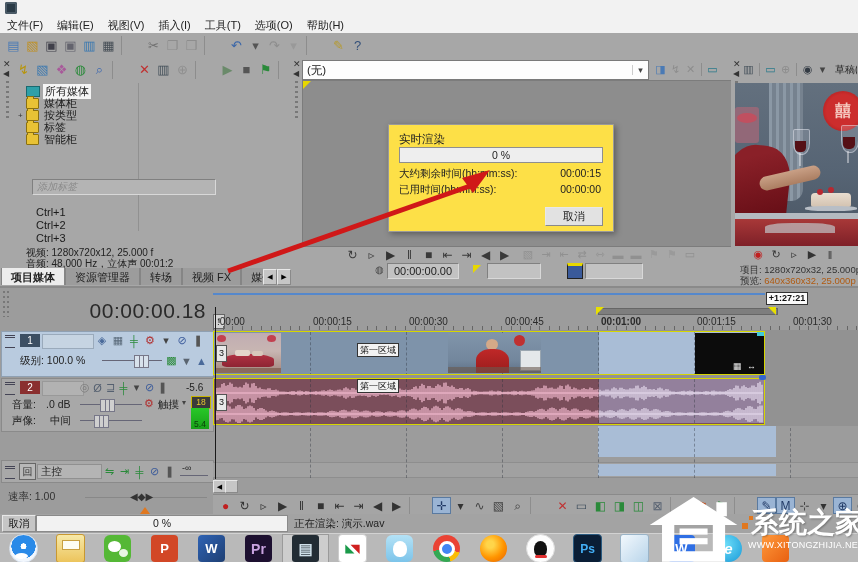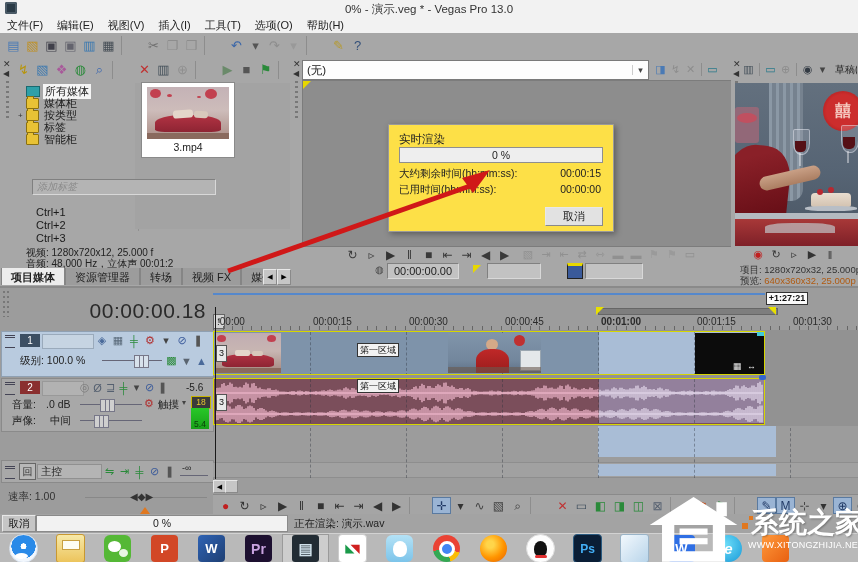--- a/index.html
+++ b/index.html
@@ -50,21 +50,20 @@
 [data-k="wps"]{background:#2f6fe4;color:#fff;border-radius:4px}
 [data-k="edge"]{border-radius:50%;background:radial-gradient(circle at 40% 35%,#6adcf8,#1a9ad8);color:#fff;font-style:italic;font-size:15px}
 [data-k="misc"]{background:linear-gradient(135deg,#ff9a3c,#e86010);border-radius:4px}
 .wm{color:#fff;pointer-events:none}
 </style>
 </head>
 <body>
 
 <div class="a" data-name="title-bar" style="left:0;top:0;width:858px;height:17px;background:#f2f2f2;border-bottom:1px solid #d9d9d9">
  <div class="a" data-name="app-icon" style="left:5px;top:2px;width:12px;height:12px;background:#2a3a46;border-radius:2px;box-shadow:inset 0 0 0 2px #4a5a66"></div>
- <div class="a" data-name="window-title" style="left:0;right:0;top:2px;text-align:center;font-size:11.5px;color:#333">0% - 演示.veg * - Vegas Pro 13.0</div>
 </div>
 
 <div class="a row" data-name="menu-bar" style="left:0;top:17px;width:858px;height:16px;background:#f2f2f2;border-bottom:1px solid #c9c9c9">
 
 <div class="menu-item" data-name="menu-item" style="padding:0 7px;font-size:11px;color:#222">文件(F)</div>
     <div class="menu-item" data-name="menu-item" style="padding:0 7px;font-size:11px;color:#222">编辑(E)</div>
     <div class="menu-item" data-name="menu-item" style="padding:0 7px;font-size:11px;color:#222">视图(V)</div>
     <div class="menu-item" data-name="menu-item" style="padding:0 7px;font-size:11px;color:#222">插入(I)</div>
     <div class="menu-item" data-name="menu-item" style="padding:0 7px;font-size:11px;color:#222">工具(T)</div>
     <div class="menu-item" data-name="menu-item" style="padding:0 7px;font-size:11px;color:#222">选项(O)</div>
@@ -141,33 +140,20 @@
         <span class="folder"></span>
         <span style="padding:0 2px">标签</span>
       </div>
       <div class="ti" data-name="tree-item">
         <span style="width:8px;font-size:8px;color:#333;flex:0 0 auto"></span>
         <span class="folder"></span>
         <span style="padding:0 2px">智能柜</span>
       </div>
     </div>
 
- <div class="a" data-name="media-list" style="left:135px;top:26px;width:155px;height:146px;background:#a3a3a3">
-  <div class="a" data-name="media-item-card" style="left:7px;top:0px;width:92px;height:74px;background:#fff;box-shadow:0 0 0 1px #8a8a8a">
-   <div class="a" data-name="media-thumbnail" style="left:5px;top:4px;width:82px;height:52px;background:linear-gradient(180deg,#c4b2b6 0%,#cdbcba 45%,#ab8d85 100%);overflow:hidden">
-     <div class="a" style="left:3px;top:2px;width:11px;height:9px;background:#c2404f;border-radius:50%;box-shadow:14px 2px 0 -3px #c2404f"></div>
-     <div class="a" style="left:58px;top:2px;width:12px;height:10px;background:#c2404f;border-radius:50%;box-shadow:-12px 3px 0 -4px #c2404f"></div>
-     <div class="a" style="left:8px;top:28px;width:66px;height:17px;background:linear-gradient(180deg,#b23343,#8e2433);border-radius:45% 45% 15% 15%"></div>
-     <div class="a" style="left:26px;top:23px;width:20px;height:8px;background:#e4d6ca;border-radius:3px;transform:rotate(-4deg)"></div>
-     <div class="a" style="left:47px;top:24px;width:14px;height:7px;background:#d8c8bc;border-radius:3px;transform:rotate(5deg)"></div>
-     <div class="a" style="left:0;top:46px;width:82px;height:6px;background:#8a6a5e"></div>
-   </div>
-   <div class="a" data-name="media-item-caption" style="left:0;top:58px;width:92px;text-align:center;font-size:10.5px;color:#222">3.mp4</div>
-  </div>
- </div>
 
  <div class="a inset" data-name="tag-input" style="left:32px;top:122px;width:178px;height:14px;font-size:10px;color:#8a8a8a;font-style:italic;padding-left:4px;line-height:14px">添加标签</div>
  <div class="a" data-name="shortcut-list" style="left:36px;top:149px;width:120px">
 
  <div data-name="shortcut-item" style="font-size:11px;color:#1a1a1a;height:13px">Ctrl+1</div>
       <div data-name="shortcut-item" style="font-size:11px;color:#1a1a1a;height:13px">Ctrl+2</div>
       <div data-name="shortcut-item" style="font-size:11px;color:#1a1a1a;height:13px">Ctrl+3</div>
     </div>
  <div class="a" data-name="media-info-line1" style="left:26px;top:189px;font-size:10px;color:#222;white-space:nowrap">视频: 1280x720x12, 25.000 f</div>
  <div class="a" data-name="media-info-line2" style="left:26px;top:200px;font-size:10px;color:#222;white-space:nowrap">音频: 48,000 Hz，立体声 00:01:2</div>

